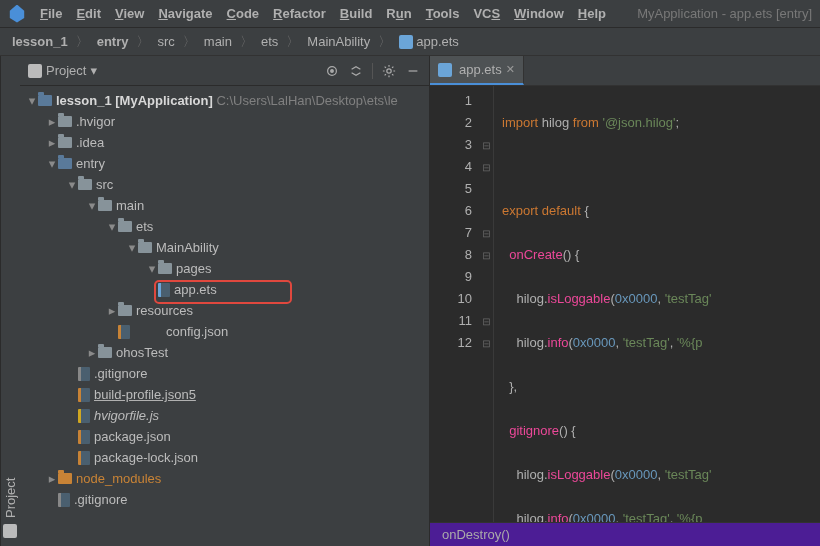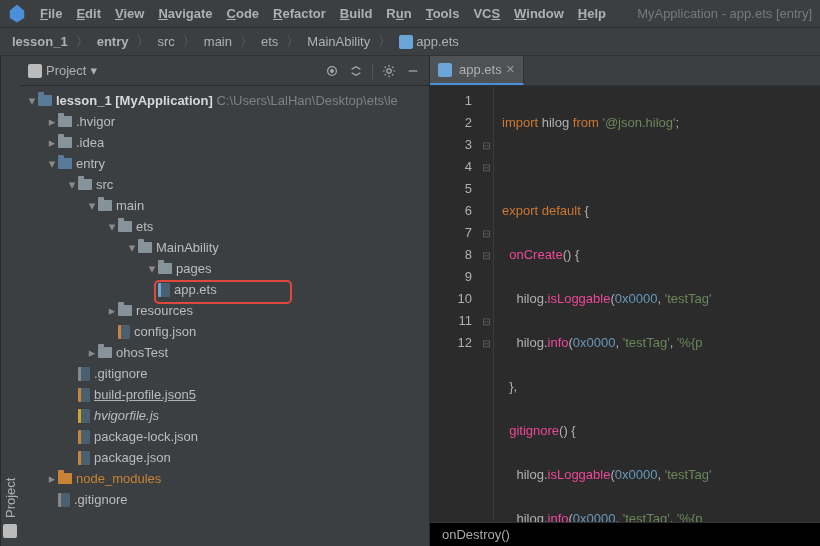--- a/index.html
+++ b/index.html
@@ -44,21 +44,21 @@
 .tab .close{color:#999;font-size:11px;}
 .gutter{width:50px;text-align:right;color:#606366;padding:4px 8px 0 0;font-family:Consolas,monospace;line-height:22px;}
 .code-area{display:flex;flex:1;overflow:hidden;}
 .fold{width:14px;border-right:1px solid #3a3a3a;padding-top:4px;}
 .fold-mark{height:22px;display:flex;align-items:center;justify-content:center;color:#666;font-size:10px;}
 .code{flex:1;padding:4px 8px;font-family:Consolas,monospace;line-height:22px;white-space:pre;}
 .code .kw{color:#cc7832;}
 .code .fn{color:#ec4899;}
 .code .str{color:#6a8759;}
 .code .num{color:#6897bb;}
-.status-methods{height:24px;border-top:1px solid #323232;background:#000000;padding:0 12px;display:flex;align-items:center;color:#aaa;}
+.status-methods{height:24px;border-top:1px solid #323232;background:#4c1d95;padding:0 12px;display:flex;align-items:center;color:#aaa;}
 svg{width:14px;height:14px;stroke:#aaa;fill:none;stroke-width:1.4;}
 </style>
 </head>
 <body>
 
 <div class="menubar">
   <div class="logo"></div>
   <div class="menuitem"><u>F</u>ile</div>
   <div class="menuitem"><u>E</u>dit</div>
   <div class="menuitem"><u>V</u>iew</div>
@@ -178,21 +178,21 @@
         </div>
       <div class="tree-row" style="padding-left:138px;">
           <span class="file-icon"></span>
           <span class="node-label">app.ets</span>
         </div>
       <div class="tree-row" style="padding-left:86px;">
           <span class="arrow">▸</span>
           <span class="folder-icon"></span>
           <span class="node-label">resources</span>
         </div>
-      <div class="tree-row" style="padding-left:98px;">
+      <div class="tree-row" style="padding-left:98px;gap:32px;">
           <span class="file-icon json"></span>
           <span class="node-label">config.json</span>
         </div>
       <div class="tree-row" style="padding-left:66px;">
           <span class="arrow">▸</span>
           <span class="folder-icon"></span>
           <span class="node-label">ohosTest</span>
         </div>
       <div class="tree-row" style="padding-left:58px;">
           <span class="file-icon git"></span>
@@ -201,25 +201,25 @@
       <div class="tree-row" style="padding-left:58px;text-decoration:underline;">
           <span class="file-icon json"></span>
           <span class="node-label">build-profile.json5</span>
         </div>
       <div class="tree-row" style="padding-left:58px;font-style:italic;">
           <span class="file-icon js"></span>
           <span class="node-label">hvigorfile.js</span>
         </div>
       <div class="tree-row" style="padding-left:58px;">
           <span class="file-icon json"></span>
+          <span class="node-label">package.json</span>
+        </div>
+      <div class="tree-row" style="padding-left:58px;">
+          <span class="file-icon json"></span>
           <span class="node-label">package-lock.json</span>
-        </div>
-      <div class="tree-row" style="padding-left:58px;">
-          <span class="file-icon json"></span>
-          <span class="node-label">package.json</span>
         </div>
       <div class="tree-row" style="padding-left:26px;">
           <span class="arrow">▸</span>
           <span class="folder-icon orange"></span>
           <span class="node-label" style="color:#c88336;">node_modules</span>
         </div>
       <div class="tree-row" style="padding-left:38px;">
           <span class="file-icon git"></span>
           <span class="node-label">.gitignore</span>
         </div>

